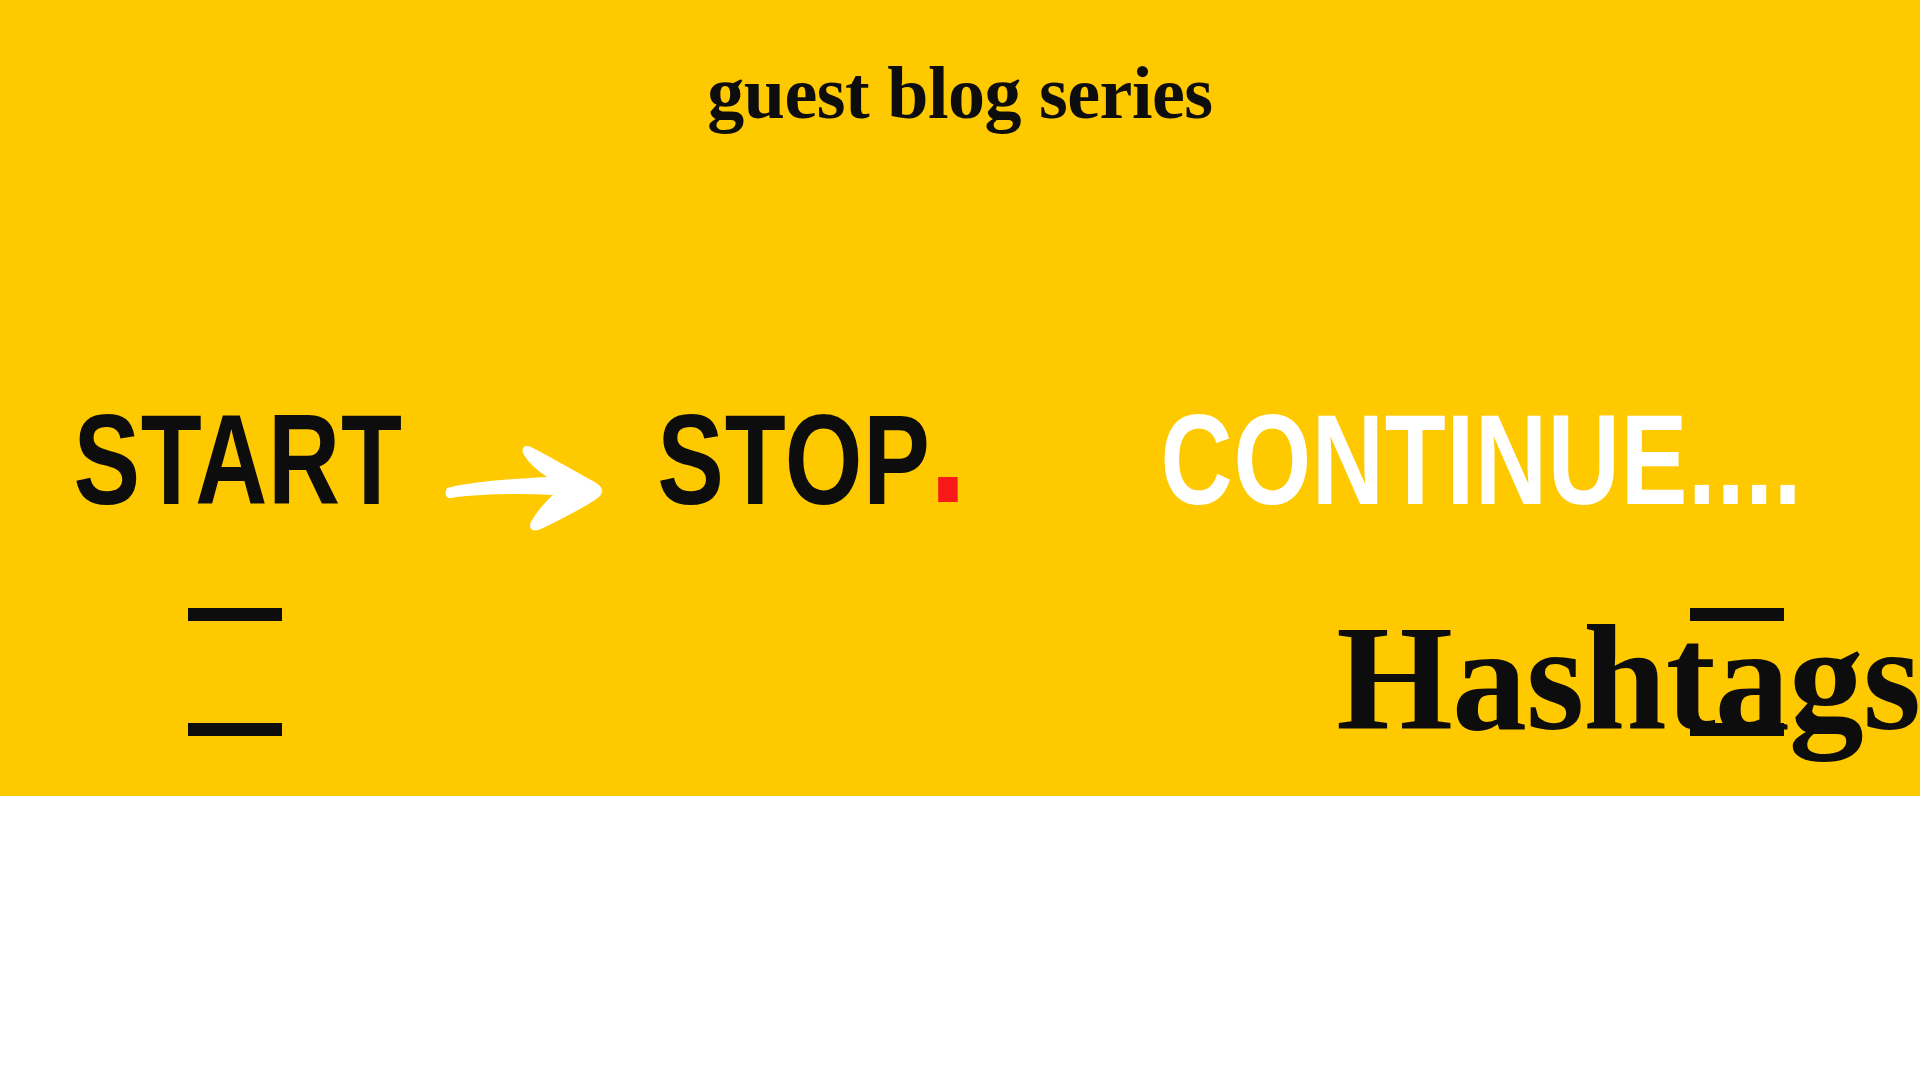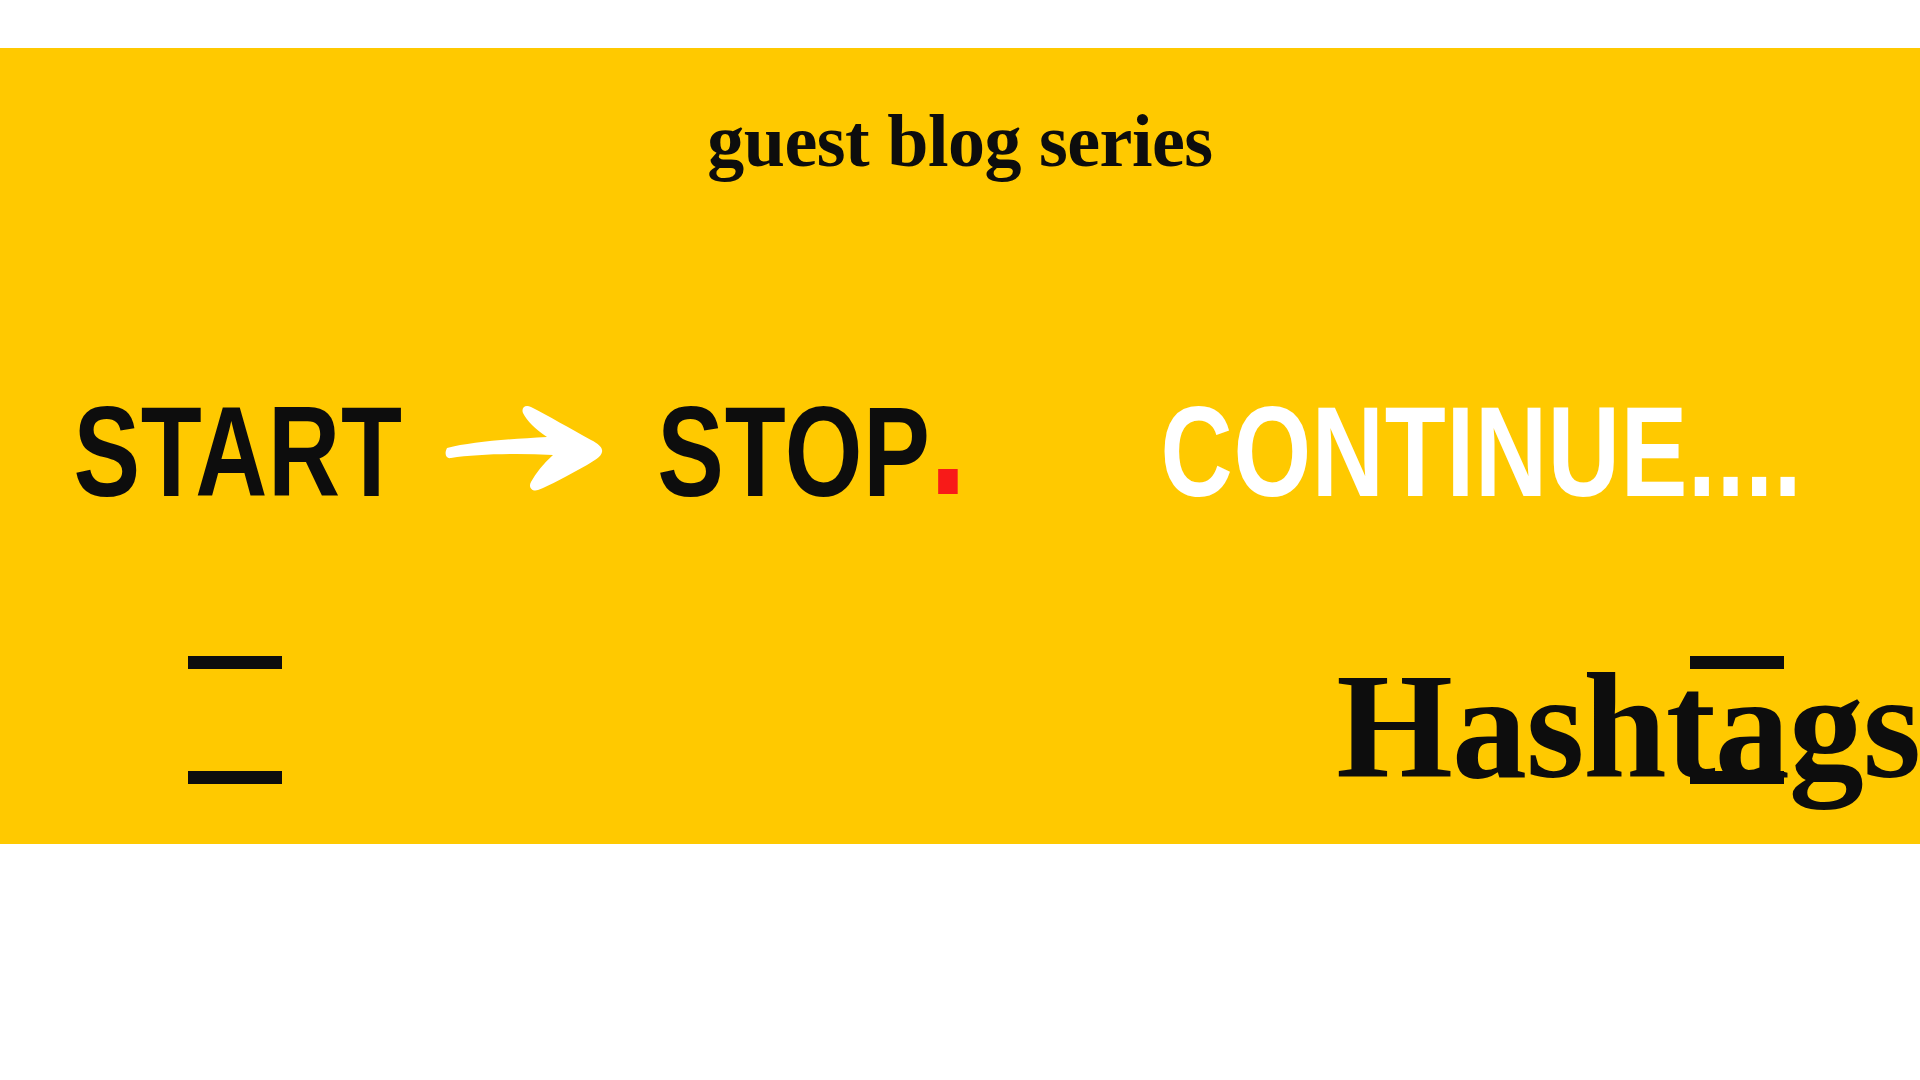--- a/index.html
+++ b/index.html
@@ -13,21 +13,20 @@
     overflow: hidden;
     font-family: "Liberation Sans", sans-serif;
   }
 
   .slide {
     position: relative;
     width: 1920px;
     height: 796px;
     background: #FFC900;
     overflow: hidden;
-    margin-top: 48px;
   }
 
   
   .eyebrow {
     position: absolute;
     top: 56px;
     left: 0;
     width: 1920px;
     text-align: center;
     font-family: "Liberation Serif", "DejaVu Serif", serif;
@@ -35,26 +34,26 @@
     font-size: 74px;
     line-height: 1.0;
     color: #0D0D0D;
     letter-spacing: -0.5px;
     white-space: nowrap;
   }
 
   
   .action-row {
     position: absolute;
-    top: 340px;
+    top: 364px;
     left: 0;
     width: 1920px;
     height: 160px;
     display: flex;
-    align-items: flex-start;
+    align-items: flex-end;
     justify-content: center;
   }
 
   .word {
     font-family: "Liberation Sans Narrow", "Liberation Sans", sans-serif;
     font-weight: bold;
     font-size: 128px;
     line-height: 1;
     letter-spacing: 1px;
     transform: scaleX(0.78);

